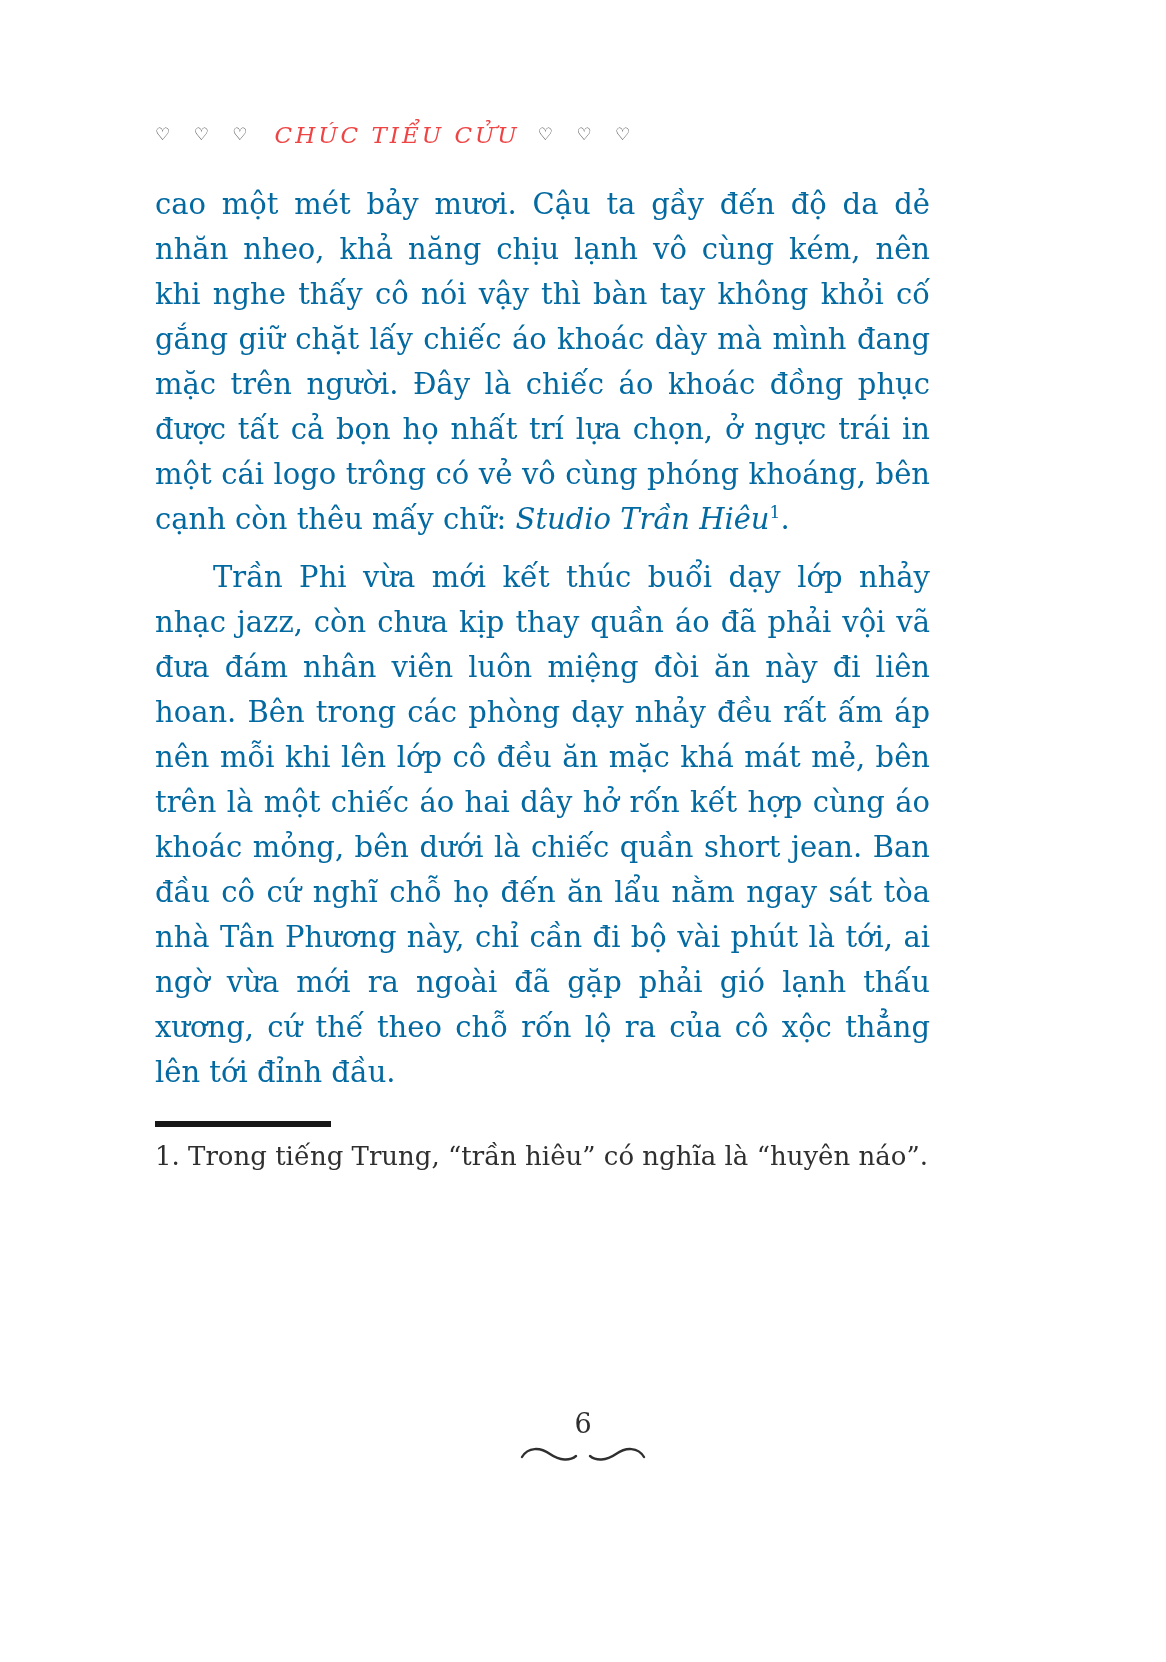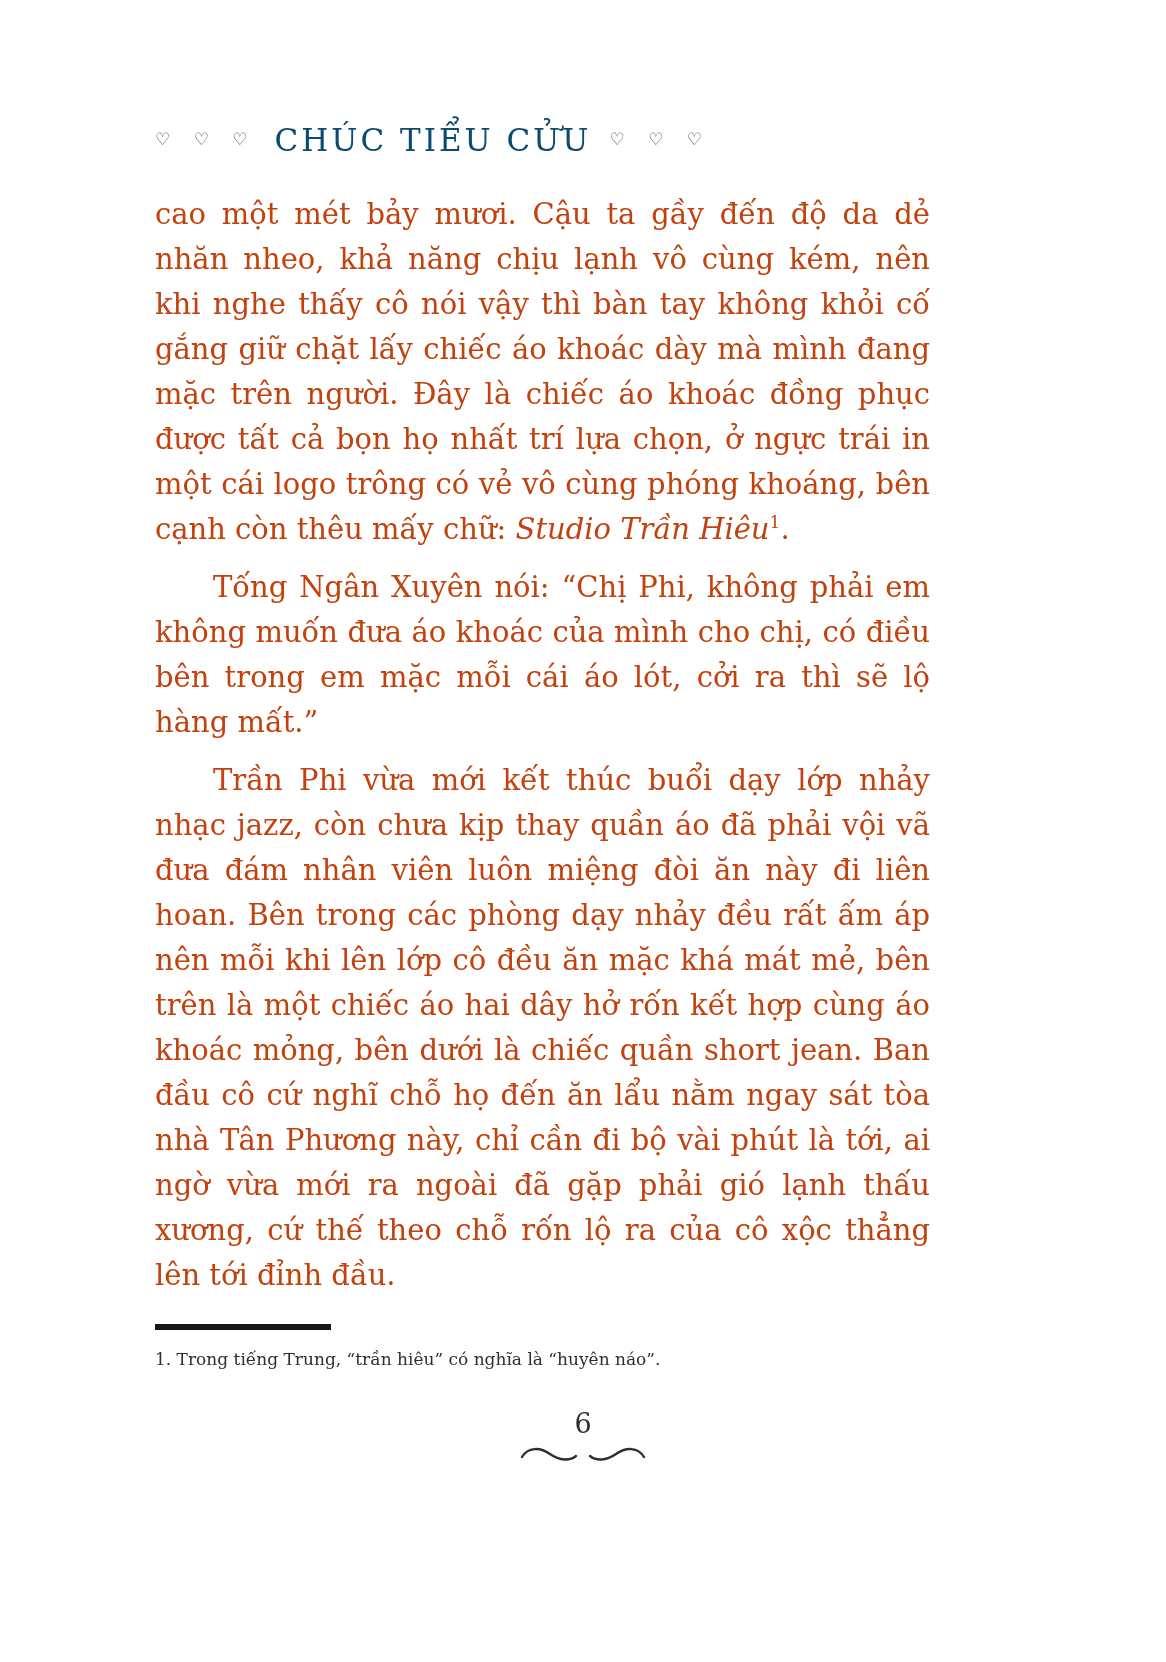--- a/index.html
+++ b/index.html
@@ -31,33 +31,34 @@
     color: #3c3c3c;
   }
   .running-header .ornament {
     font-size: 17px;
     letter-spacing: 9px;
     color: #4a4a4a;
     transform: translateY(-1px);
     white-space: nowrap;
   }
   .running-header .title {
-    font-size: 31px;
+    font-size: 23px;
     letter-spacing: 3px;
-    color: #0c4a6e;
+    color: #ef4444;
     white-space: nowrap;
+    font-style: italic;
   }
   
   .body-text p {
     margin: 0 0 13px 0;
     font-size: 29px;
     line-height: 45px;
     text-align: justify;
     text-indent: 58px;
-    color: #c2410c;
+    color: #0369a1;
   }
   .body-text p.no-indent {
     text-indent: 0;
   }
   .body-text em {
     font-style: italic;
   }
   .body-text sup {
     font-size: 17px;
     line-height: 0;
@@ -67,21 +68,21 @@
   .footnote-block {
     margin-top: 26px;
   }
   .footnote-rule {
     width: 176px;
     height: 6px;
     background: #171717;
     margin-bottom: 14px;
   }
   .footnote-text {
-    font-size: 17px;
+    font-size: 26px;
     line-height: 31px;
     color: #2f2f2f;
     margin: 0;
   }
   
   .page-footer {
     position: absolute;
     left: 0;
     right: 0;
     top: 1408px;
@@ -105,21 +106,20 @@
   <header class="running-header">
     <span class="ornament">♡ ♡ ♡</span>
     <span class="title">CHÚC TIỂU CỬU</span>
     <span class="ornament">♡ ♡ ♡</span>
   </header>
 
   <main class="body-text">
 
     <p class="no-indent"><span>cao một mét bảy mươi. Cậu ta gầy đến độ da dẻ nhăn nheo, khả năng chịu lạnh vô cùng kém, nên khi nghe thấy cô nói vậy thì bàn tay không khỏi cố gắng giữ chặt lấy chiếc áo khoác dày mà mình đang mặc trên người. Đây là chiếc áo khoác đồng phục được tất cả bọn họ nhất trí lựa chọn, ở ngực trái in một cái logo trông có vẻ vô cùng phóng khoáng, bên cạnh còn thêu mấy chữ: </span><em>Studio Trần Hiêu</em><sup>1</sup><span>.</span></p>
 
-    <p>Tống Ngân Xuyên nói: “Chị Phi, không phải em không muốn đưa áo khoác của mình cho chị, có điều bên trong em mặc mỗi cái áo lót, cởi ra thì sẽ lộ hàng mất.”</p>
 
     <p>Trần Phi vừa mới kết thúc buổi dạy lớp nhảy nhạc jazz, còn chưa kịp thay quần áo đã phải vội vã đưa đám nhân viên luôn miệng đòi ăn này đi liên hoan. Bên trong các phòng dạy nhảy đều rất ấm áp nên mỗi khi lên lớp cô đều ăn mặc khá mát mẻ, bên trên là một chiếc áo hai dây hở rốn kết hợp cùng áo khoác mỏng, bên dưới là chiếc quần short jean. Ban đầu cô cứ nghĩ chỗ họ đến ăn lẩu nằm ngay sát tòa nhà Tân Phương này, chỉ cần đi bộ vài phút là tới, ai ngờ vừa mới ra ngoài đã gặp phải gió lạnh thấu xương, cứ thế theo chỗ rốn lộ ra của cô xộc thẳng lên tới đỉnh đầu.</p>
 
 
   </main>
 
   <div class="footnote-block">
     <div class="footnote-rule"></div>
     <p class="footnote-text">1. Trong tiếng Trung, “trần hiêu” có nghĩa là “huyên náo”.</p>
   </div>

